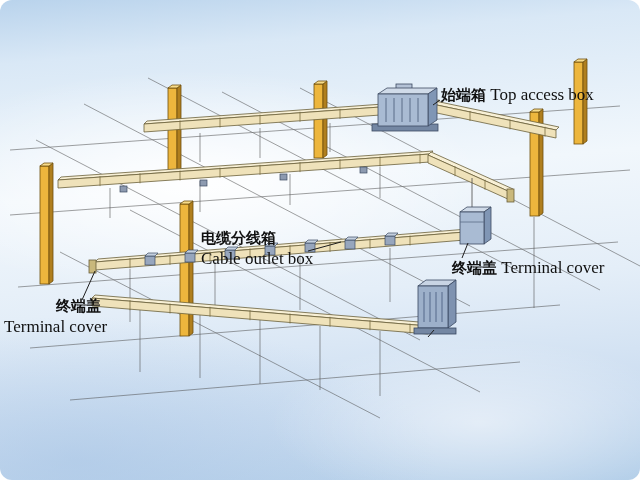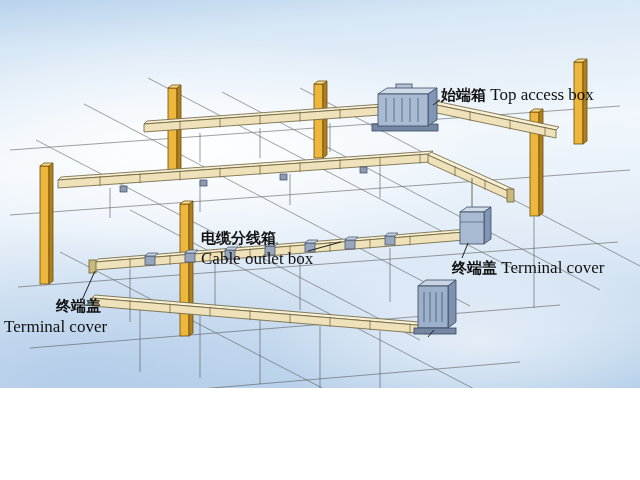--- a/index.html
+++ b/index.html
@@ -1,23 +1,24 @@
 <!DOCTYPE html>
 <html><head>
 <meta charset="utf-8">
 <style>
   html,body{margin:0;padding:0;}
   .stage{
-    position:relative;width:640px;height:388px;overflow:hidden;
+    position:relative;width:640px;height:480px;overflow:hidden;
     background:
       radial-gradient(ellipse 420px 160px at 30% 38%, rgba(255,255,255,.95), rgba(255,255,255,0) 70%),
       radial-gradient(ellipse 300px 120px at 75% 88%, rgba(255,255,255,.5), rgba(255,255,255,0) 70%),
       radial-gradient(ellipse 500px 200px at 12% 96%, rgba(165,195,228,.55), rgba(165,195,228,0) 72%),
       linear-gradient(175deg,#b9d3ec 0%,#d9e8f6 12%,#f1f7fc 38%,#e4eef8 60%,#cadcf0 85%,#b4cfe9 100%);
     font-family:"Liberation Sans",sans-serif;
+    border-radius:12px;
   }
   svg.diagram{position:absolute;left:0;top:0;}
   .label{position:absolute;white-space:nowrap;color:#101010;line-height:1.25;}
   .zh{font-family:"Liberation Sans","DejaVu Sans",sans-serif;font-weight:bold;font-size:15px;}
   .en{font-family:"Liberation Serif","DejaVu Serif",serif;font-size:17px;}
 </style>
 </head>
 <body>
 
 <div class="stage">

